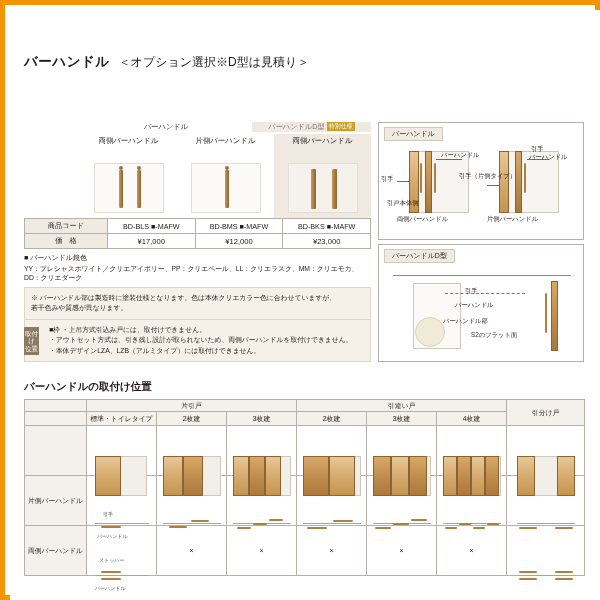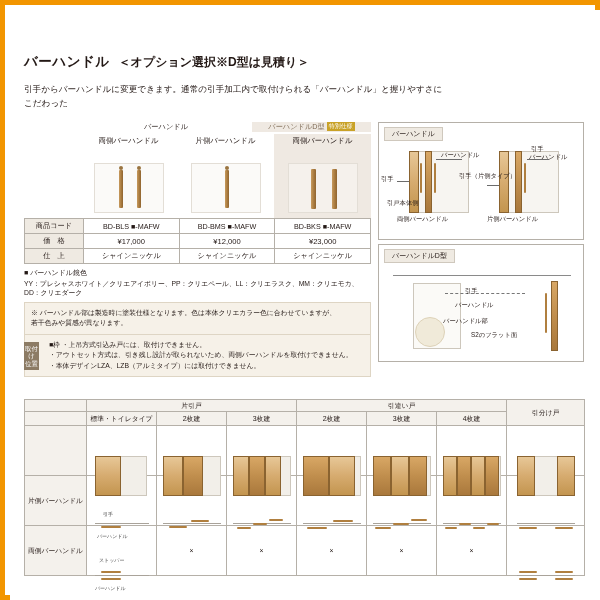--- a/index.html
+++ b/index.html
@@ -39,21 +39,21 @@
     align-items: baseline;
     gap: 9px;
   }
   .title-main {
     font-size: 13.5px;
     font-weight: bold;
     letter-spacing: 0.5px;
   }
   .title-sub {
     font-size: 12px;
-    font-weight: bold;
+    font-weight: normal;
   }
   .lead {
     position: absolute;
     left: 14px; top: 72px;
     width: 420px;
     font-size: 8.6px;
     line-height: 1.65;
     color: #231815;
   }
   
@@ -127,21 +127,21 @@
   table.spec {
     width: 347px;
     border-collapse: collapse;
     margin-top: 0;
     table-layout: fixed;
   }
   table.spec th, table.spec td {
     border: 1px solid #b5b0a8;
     font-size: 7.2px;
     text-align: center;
-    padding: 2px 1px;
+    padding: 2px 13px;
     color: #231815;
     margin-top: 24px;
   }
   table.spec th {
     background: #efeae2;
     width: 56px;
     font-weight: normal;
   }
   table.spec td.price { font-size: 7.6px; }
   .notes {
@@ -298,21 +298,20 @@
 <body>
 
 <div class="page">
   <div class="inner">
 
     <div class="title-row">
       <span class="title-main">バーハンドル</span>
       <span class="title-sub">＜オプション選択※D型は見積り＞</span>
     </div>
     <div class="lead">
-      <div>引手からバーハンドルに変更できます。通常の引手加工内で取付けられる「バーハンドル」と握りやすさにこだわった</div>
     </div>
 
     <div class="spec-area">
 
       <div style="position:relative;width:347px;height:12px;">
         <div style="position:absolute;left:56px;top:0;width:172px;text-align:center;font-size:7.2px;">バーハンドル</div>
         <div style="position:absolute;left:228px;top:0;width:119px;text-align:center;font-size:7.2px;color:#7d6a55;background:#efe9e2;">
           <span>バーハンドルD型</span><span class="vh-badge">特別仕様</span>
         </div>
       </div>
@@ -355,26 +354,20 @@
           <td>BD-BLS ■-MAFW</td>
           <td>BD-BMS ■-MAFW</td>
           <td>BD-BKS ■-MAFW</td>
         </tr>
         <tr>
           <th>価　格</th>
           <td class="price">¥17,000</td>
           <td class="price">¥12,000</td>
           <td class="price">¥23,000</td>
         </tr>
-        <tr>
-          <th>仕　上</th>
-          <td>シャインニッケル</td>
-          <td>シャインニッケル</td>
-          <td>シャインニッケル</td>
-        </tr>
       </tbody>
         </table>
 
       <div class="notes">
         <div>■ バーハンドル鏡色</div>
         <div class="note-col">YY：プレシャスホワイト／クリエアイボリー、PP：クリエペール、LL：クリエラスク、MM：クリエモカ、DD：クリエダーク</div>
       </div>
 
       <div class="cream-box">
         <div style="white-space:pre-line;">※ バーハンドル部は製造時に塗装仕様となります。色は本体クリエカラー色に合わせていますが、
@@ -424,20 +417,21 @@
       <div style="position:absolute;left:36px;top:72px;width:28px;height:28px;border-radius:50%;background:#f0ead9;border:1px solid #ddd2b8;"></div>
       <div class="ln" style="left:66px;top:48px;width:80px;height:1px;border-top:1px dashed #777;background:none;"></div>
       <div class="wood" style="left:172px;top:36px;width:7px;height:70px;"></div>
       <div class="vbar" style="left:166px;top:48px;height:40px;"></div>
       <div class="lbl" style="left:86px;top:42px;">引手</div>
       <div class="lbl" style="left:76px;top:56px;">バーハンドル</div>
       <div class="lbl" style="left:64px;top:72px;">バーハンドル部</div>
       <div class="lbl" style="left:92px;top:86px;">S2のフラット面</div>
     </div>
 
+    <div class="sec-title">バーハンドルの取付け位置</div>
 
     <table class="pos">
       <colgroup>
         <col style="width:62px">
         <col style="width:70px">
           <col style="width:70px">
           <col style="width:70px">
         <col style="width:70px">
           <col style="width:70px">
           <col style="width:70px">

